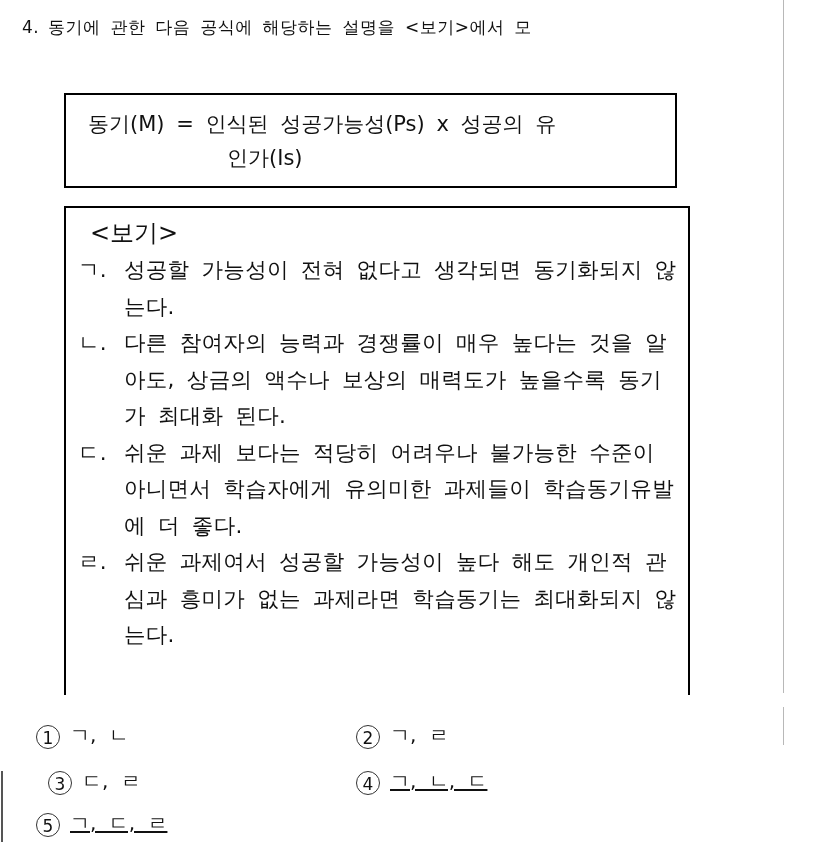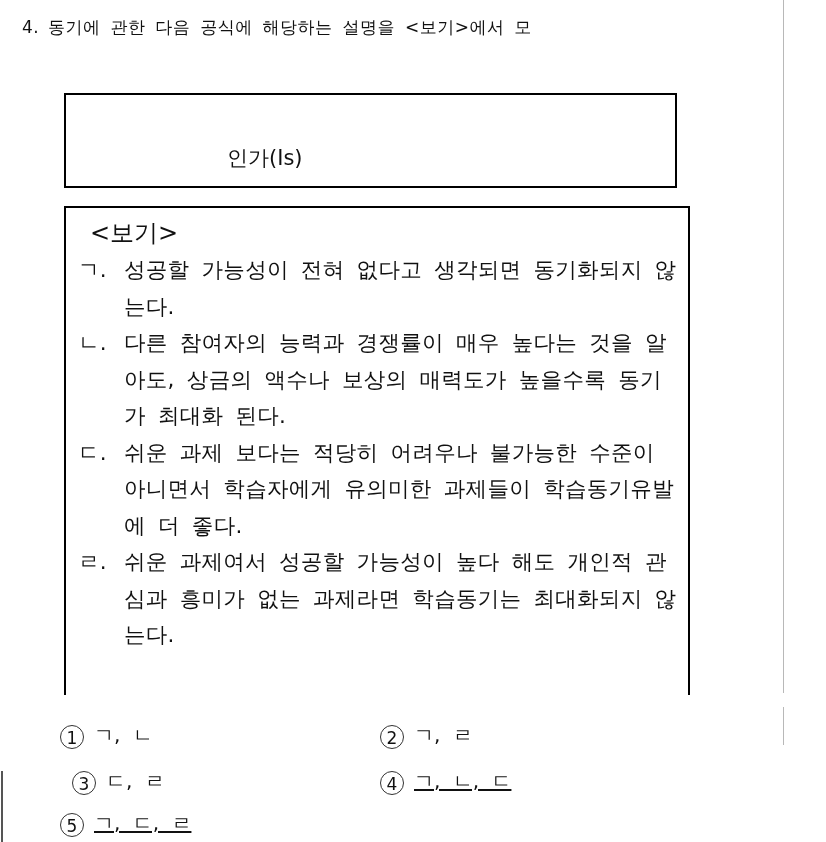--- a/index.html
+++ b/index.html
@@ -119,21 +119,20 @@
       left: 36px;
       top: 722px;
       width: 600px;
     }
     .option {
       position: absolute;
       font-size: 20px;
       line-height: 26px;
       white-space: nowrap;
       word-spacing: 6px;
-      margin-left: 24px;
     }
     .option .circ {
       display: inline-block;
       width: 24px;
       height: 24px;
       border: 1px solid #333;
       border-radius: 50%;
       text-align: center;
       line-height: 24px;
       font-size: 17px;
@@ -147,20 +146,21 @@
 
 <div class="side-line-right"></div>
 <div class="side-line-right2"></div>
 <div class="side-line-left"></div>
 
 <div class="question">
   <span class="num">4.</span><span>동기에 관한 다음 공식에 해당하는 설명을 &lt;보기&gt;에서 모</span>
 </div>
 
 <div class="formula-box">
+  <div class="formula-line l1">동기(M) = 인식된 성공가능성(Ps) x 성공의 유</div>
   <div class="formula-line l2">인가(Is)</div>
 </div>
 
 <div class="bogi-box">
   <div class="bogi-title">&lt;보기&gt;</div>
   <div class="bogi-items">
     <div class="bogi-item">
       <span class="marker">ㄱ.</span>
       <span>성공할 가능성이 전혀 없다고 생각되면 동기화되지 않는다.</span>
     </div>

